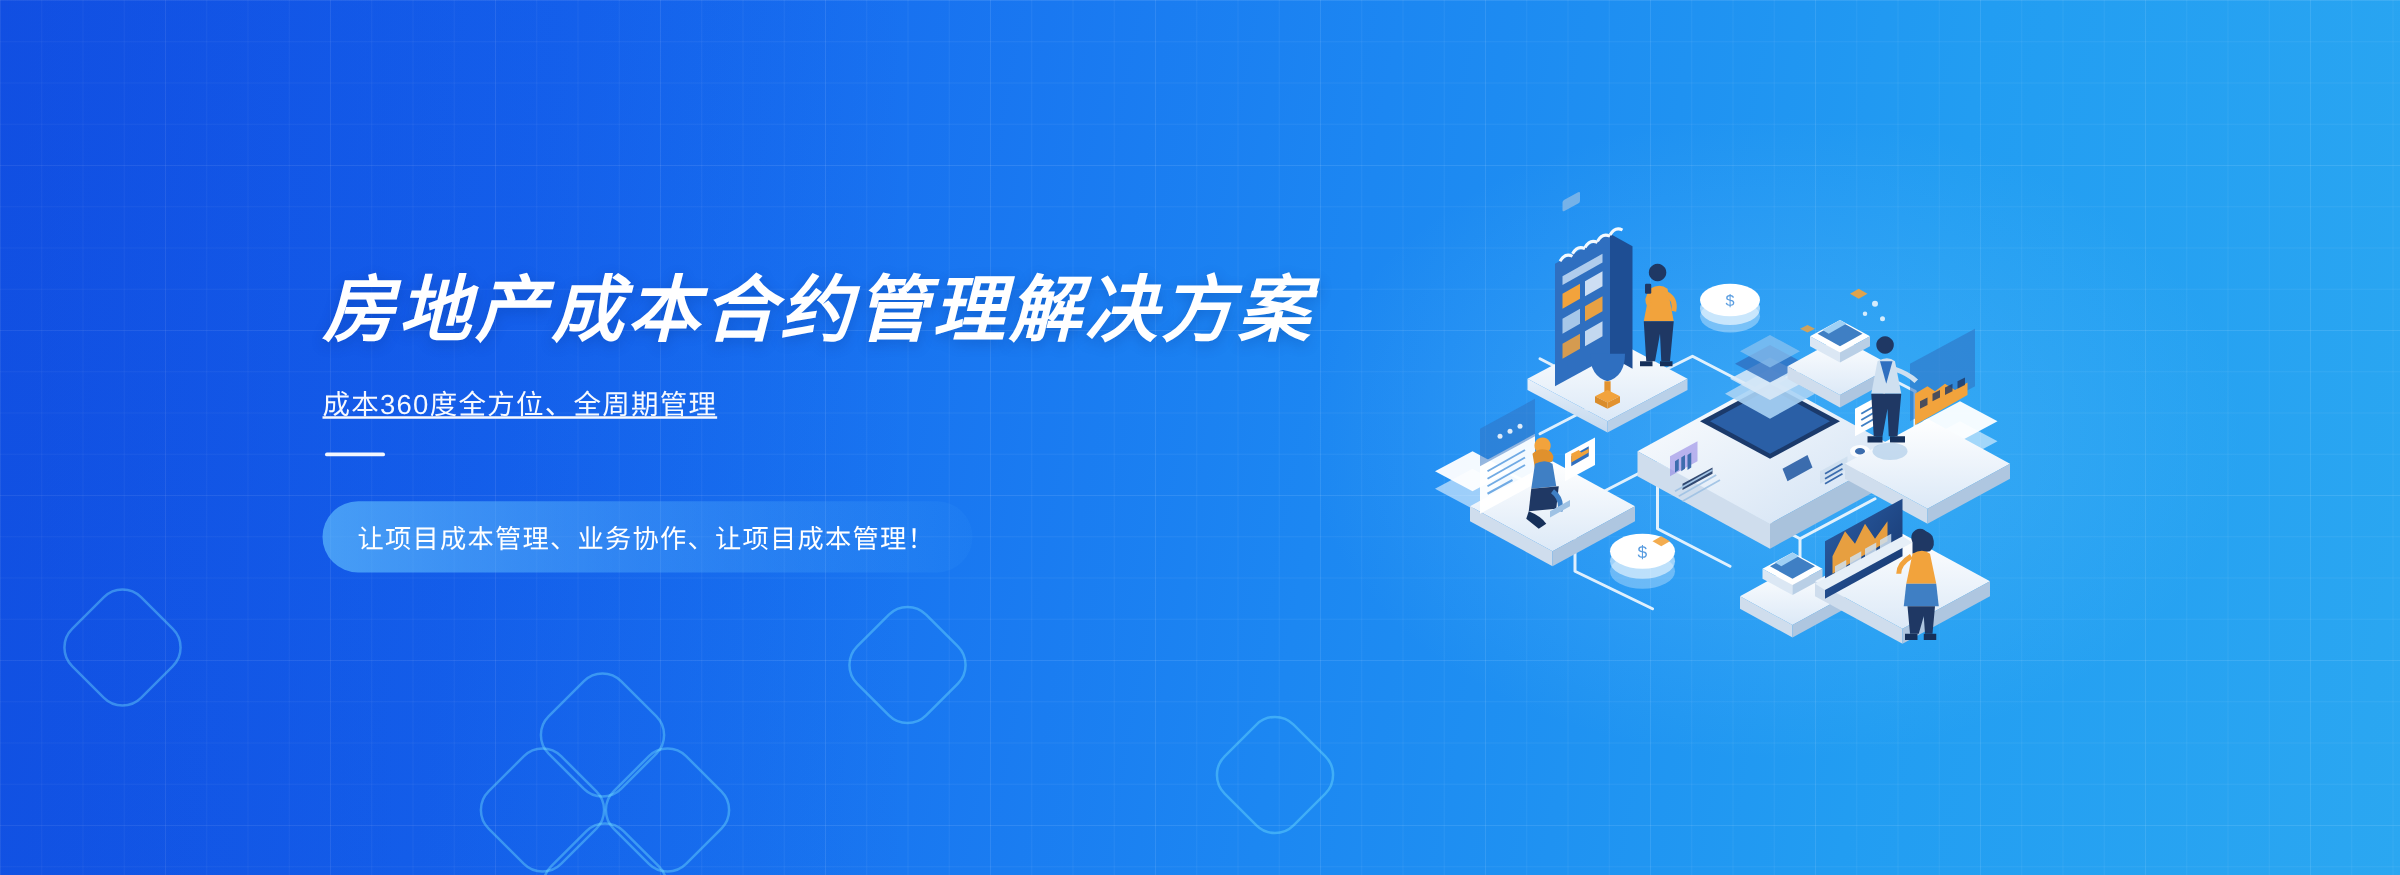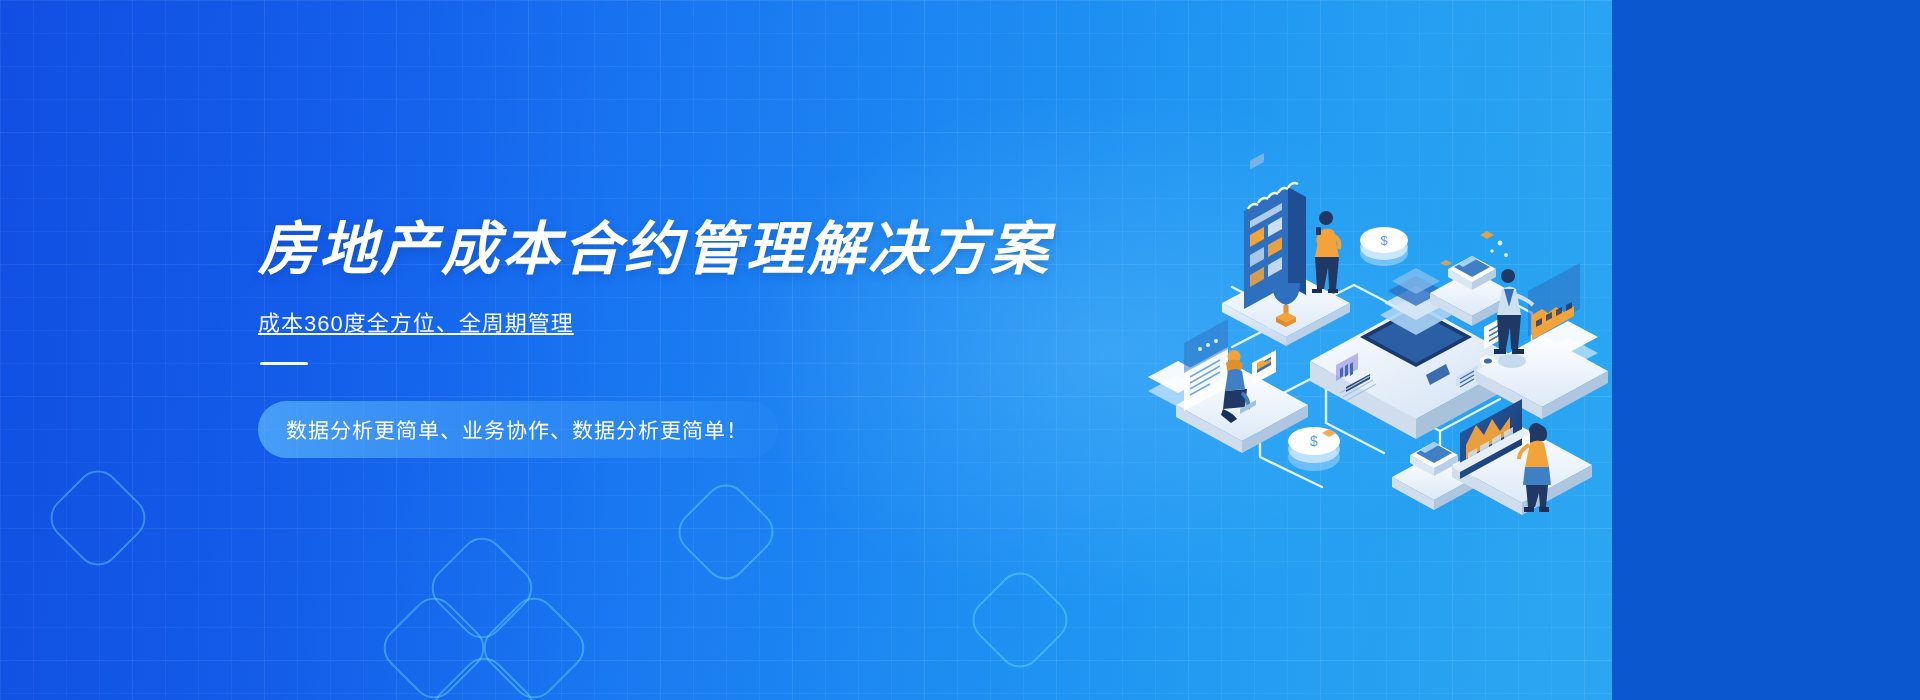--- a/index.html
+++ b/index.html
@@ -5,21 +5,21 @@
 <style>
   * { margin:0; padding:0; box-sizing:border-box; }
   html,body{ background:#0b57d0; }
   body{
     font-family:"Liberation Sans","DejaVu Sans",sans-serif;
     -webkit-font-smoothing:antialiased;
   }
 
   .banner{
     position:relative;
-    width:1612px;
+    width:1920px;
     height:700px;
     overflow:hidden;
     background:linear-gradient(100deg,#1456ec 0%,#1563ef 22%,#1c87f2 55%,#229df2 78%,#2ba7f1 100%);
   }
 
   
   .grid-layer{
     position:absolute; inset:0;
     background-image:
       linear-gradient(to right, rgba(255,255,255,.055) 1px, transparent 1px),
@@ -129,21 +129,21 @@
   </div>
   <div class="deco" style="left:640px; top:470px; width:700px; height:230px;">
     <div class="dmd" style="left:46px;  top:22px;  width:80px;  height:80px;"></div>
     <div class="dmd" style="left:340px; top:110px; width:80px;  height:80px;"></div>
   </div>
 
   <div class="copy">
     <h1 class="headline">房地产成本合约管理解决方案</h1>
     <p class="subhead">成本360度全方位、全周期管理</p>
     <div class="rule"></div>
-    <div class="pill">数据分析更简单、业务协作、数据分析更简单！</div>
+    <div class="pill">让项目成本管理、业务协作、让项目成本管理！</div>
   </div>
 
   <div class="illustration">
     <svg viewBox="0 0 500 350" xmlns="http://www.w3.org/2000/svg" aria-hidden="true">
       <defs>
         <linearGradient id="plat" x1="0" y1="0" x2="0" y2="1">
           <stop offset="0" stop-color="#ffffff"></stop>
             <stop offset="1" stop-color="#dce9f7"></stop>
         </linearGradient>
         <linearGradient id="platSide" x1="0" y1="0" x2="0" y2="1">

